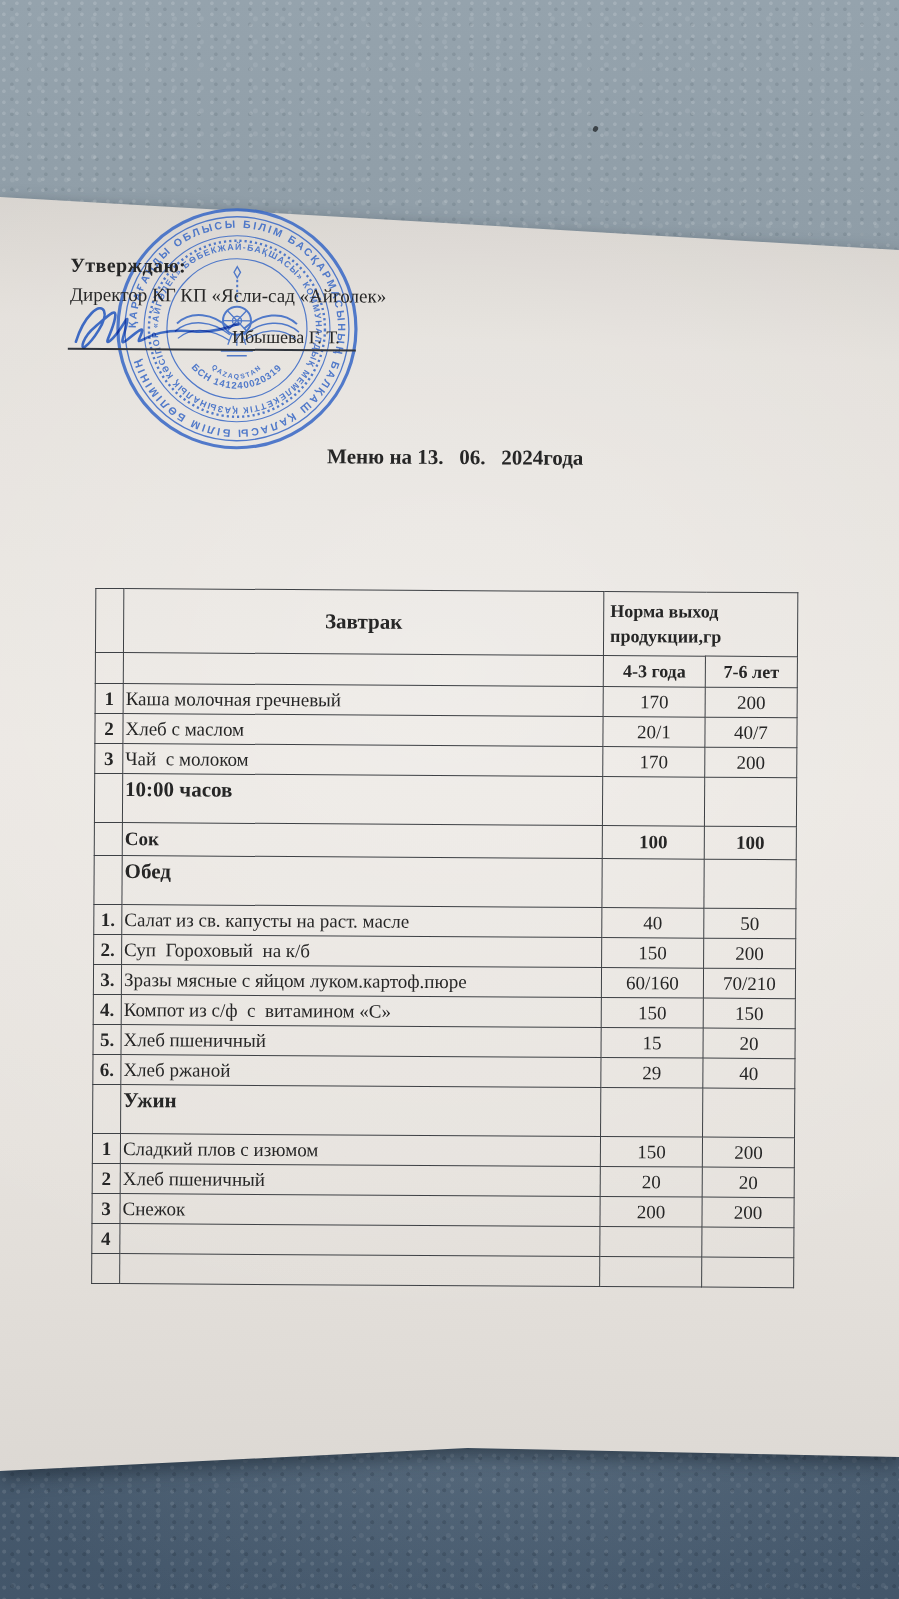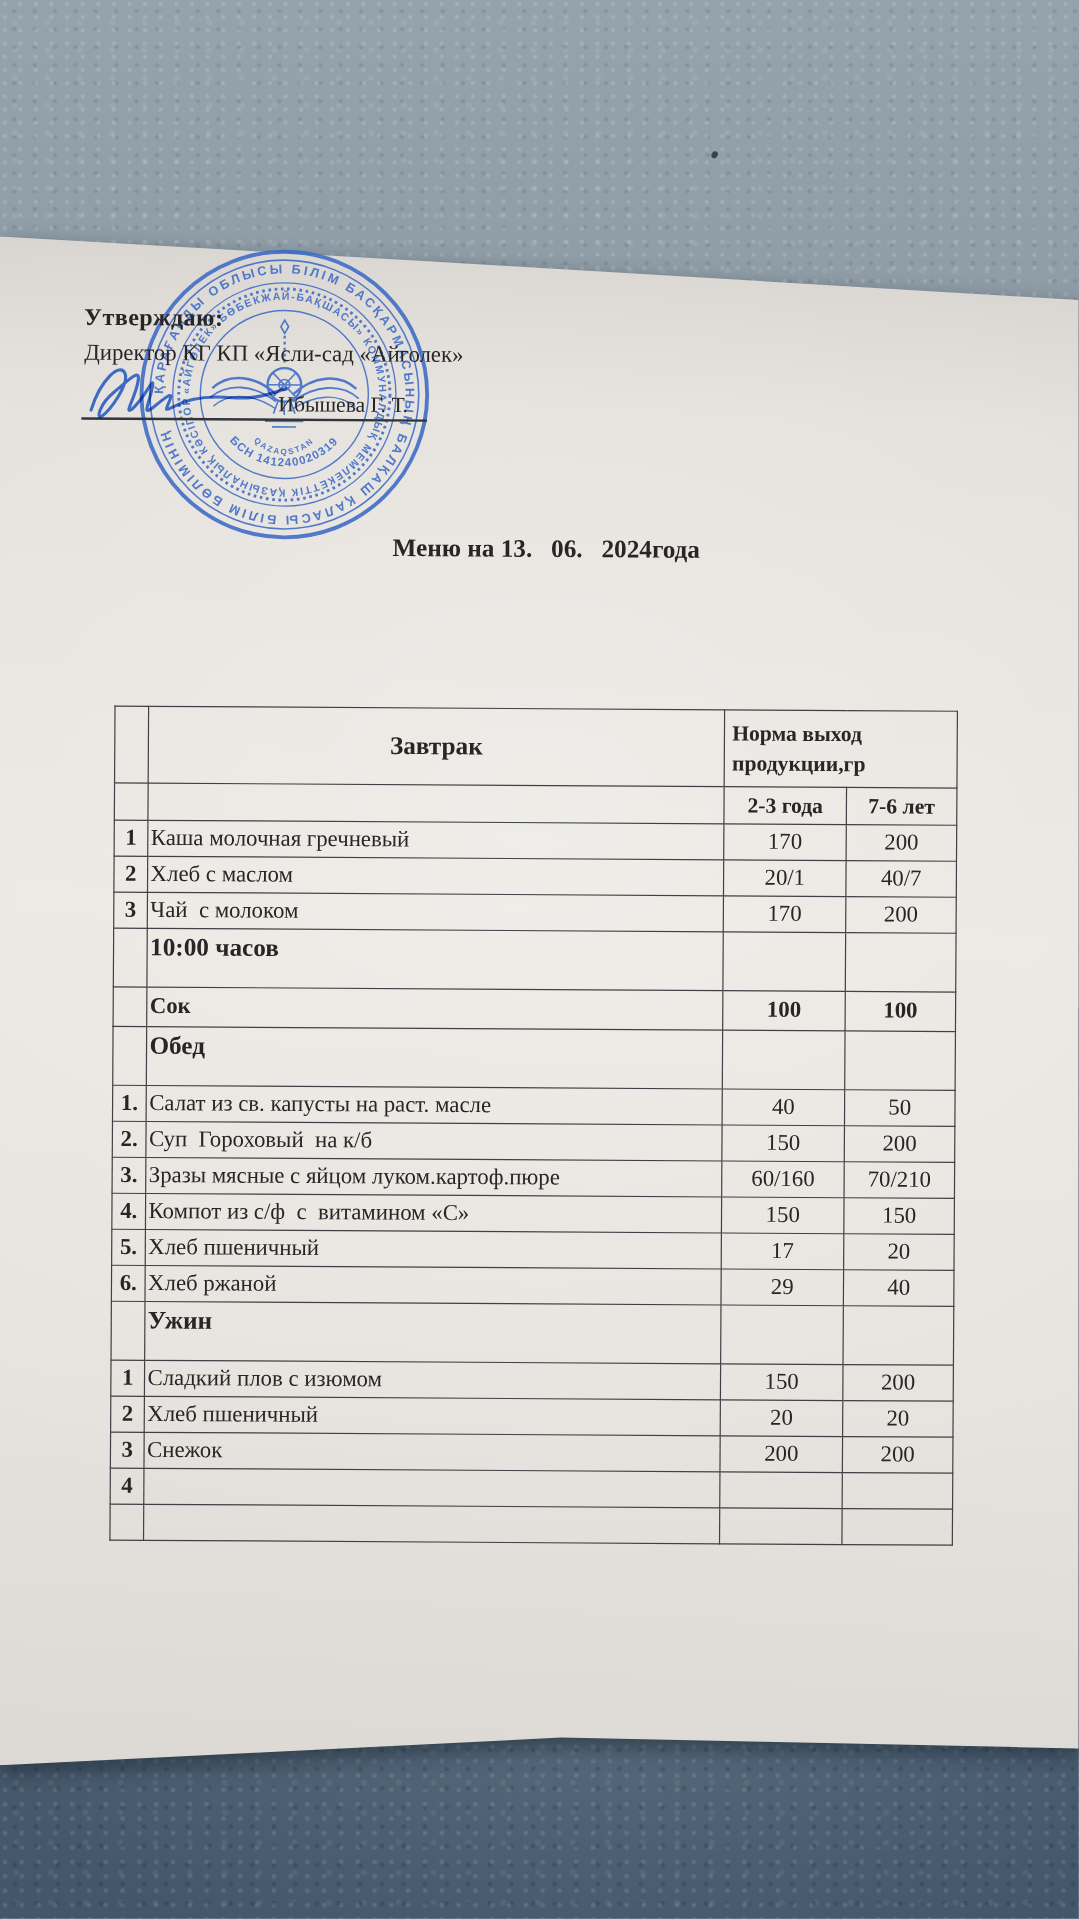--- a/index.html
+++ b/index.html
@@ -153,21 +153,21 @@
     </colgroup>
     <tbody>
       <tr class="row-head1">
         <td class="c-num"></td>
         <td class="c-meal">Завтрак</td>
         <td class="c-norm" colspan="2">Норма выход продукции,гр</td>
       </tr>
       <tr class="row-head2">
         <td></td>
         <td></td>
-        <td>2-3 года</td>
+        <td>4-3 года</td>
         <td>7-6 лет</td>
       </tr>
     </tbody>
     <tbody>
         <tr class="row-item">
           <td class="c-num">1</td>
           <td class="c-name">Каша молочная гречневый</td>
           <td class="c-v">170</td>
           <td class="c-v">200</td>
         </tr>
@@ -221,21 +221,21 @@
         </tr>
         <tr class="row-item">
           <td class="c-num">4.</td>
           <td class="c-name">Компот из с/ф  с  витамином «С»</td>
           <td class="c-v">150</td>
           <td class="c-v">150</td>
         </tr>
         <tr class="row-item">
           <td class="c-num">5.</td>
           <td class="c-name">Хлеб пшеничный</td>
-          <td class="c-v">17</td>
+          <td class="c-v">15</td>
           <td class="c-v">20</td>
         </tr>
         <tr class="row-item">
           <td class="c-num">6.</td>
           <td class="c-name">Хлеб ржаной</td>
           <td class="c-v">29</td>
           <td class="c-v">40</td>
         </tr>
         <tr class="row-section">
           <td class="c-num"></td>

